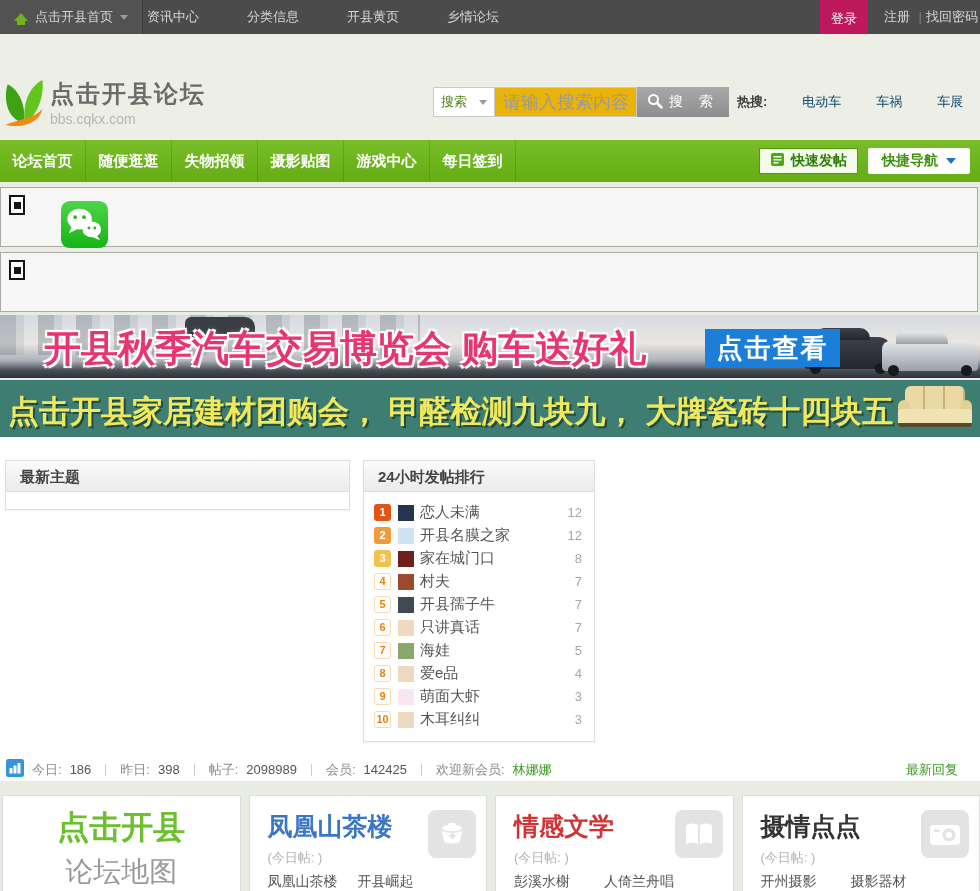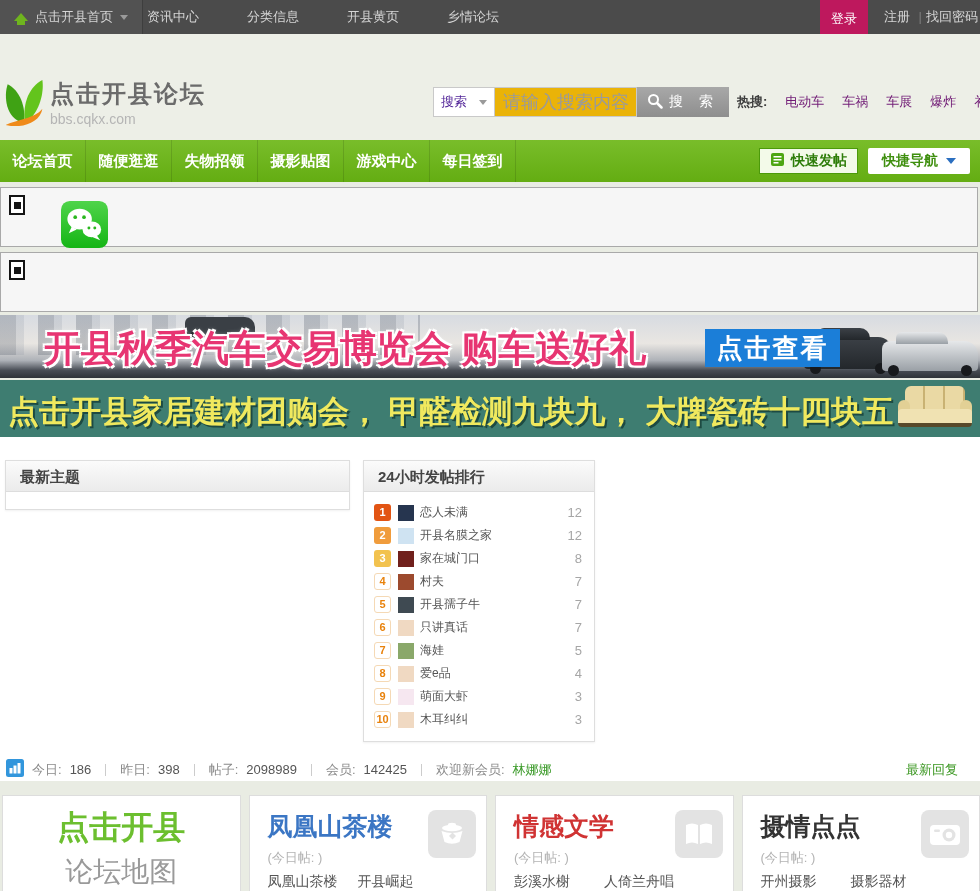--- a/index.html
+++ b/index.html
@@ -19,27 +19,27 @@
   .tb-sep { position:absolute; right:58px; line-height:34px; color:#7d7d7d; }
   .tb-fp { position:absolute; right:2px; line-height:34px; cursor:pointer; }
 
   
   .header { position:absolute; top:34px; left:0; width:980px; height:120px; background:#edefe7; }
   .logo { position:absolute; left:3px; top:44px; display:flex; cursor:pointer; }
   .logo-txt { margin-left:5px; }
   .logo-title { font-size:24px; font-weight:bold; color:#6b6b6b; letter-spacing:2px; }
   .logo-domain { font-size:14px; color:#b5b5b5; margin-top:1px; }
   .searchbar { position:absolute; left:433px; top:53px; height:30px; display:flex; }
-  .s-select { width:62px; height:30px; background:#fff; border:1px solid #c9c9c9; color:#4c1d95; font-size:13px; display:flex; align-items:center; justify-content:space-between; padding:0 7px; cursor:pointer;text-align:center; }
+  .s-select { width:62px; height:30px; background:#fff; border:1px solid #c9c9c9; color:#4d7c0f; font-size:13px; display:flex; align-items:center; justify-content:space-between; padding:0 7px; cursor:pointer;text-align:center; }
   .s-input { width:142px; height:30px; border:1px solid #c9c9c9; border-left:none; padding:0 8px; font-size:18px; color:#333; background:#eab308; }
   .s-input::placeholder { color:#9a9a9a; }
   .s-btn { width:92px; height:30px; background:linear-gradient(#a8a8a8,#8e8e8e); border:none; color:#fff; font-size:14px; letter-spacing:6px; display:flex; align-items:center; justify-content:center; gap:6px; cursor:pointer; }
   .hotsearch { position:absolute; left:737px; top:59px; font-size:13px; display:flex; gap:18px; white-space:nowrap; }
   .hot-label { color:#3d3d3d; font-weight:bold; }
-  .hot-link { color:#701a75; cursor:pointer; text-decoration:none; }
+  .hot-link { color:#0c4a6e; cursor:pointer; text-decoration:none;margin-left:17px; }
 
   
   .navbar { position:absolute; top:140px; left:0; width:980px; height:42px; background:linear-gradient(#79bd2a,#64ad12); }
   .nav-items { display:flex; height:42px; }
   .nav-item { width:86px; height:42px; line-height:42px; text-align:center; color:#fff; font-size:15px; font-weight:bold; border-right:1px solid rgba(0,0,0,0.12); cursor:pointer; }
   .quick-post { position:absolute; right:122px; top:8px; height:26px; padding:0 10px; background:#f3fae9; border:1px solid #4c9a0a; color:#2e7d0a; font-size:14px; font-weight:bold; display:flex; align-items:center; gap:6px; cursor:pointer; }
   .quick-nav { position:absolute; right:10px; top:8px; width:102px; height:26px; background:#fff; border-radius:2px; color:#3f8f0f; font-size:14px; font-weight:bold; display:flex; align-items:center; justify-content:center; gap:8px; cursor:pointer; }
   .caret-blue { width:0; height:0; border-left:5px solid transparent; border-right:5px solid transparent; border-top:6px solid #2b6fc0; }
 
   
@@ -79,21 +79,21 @@
   .panel-hd { height:31px; line-height:31px; background:linear-gradient(#fbfbfb,#ebebeb); border-bottom:1px solid #ddd; padding-left:14px; font-size:15px; font-weight:bold; color:#444; }
   .latest-panel { left:5px; top:23px; width:345px; }
   .latest-body { height:17px; }
   .rank-panel { left:363px; top:23px; width:232px; }
   .rank-body { padding:9px 12px 10px 10px; }
   .rank-row { display:flex; align-items:center; height:23px; }
   .badge { width:17px; height:17px; border-radius:3px; font-size:11px; font-weight:bold; color:#fff; text-align:center; line-height:17px; flex:0 0 17px; }
   .b-1 { background:#e25413; } .b-2 { background:#f09c3c; } .b-3 { background:#f2c24e; }
   .b-o { background:#fff; border:1px solid #f5d9b5; color:#e8820c; line-height:15px; }
   .avatar { width:16px; height:16px; margin:0 6px 0 7px; flex:0 0 16px; }
-  .uname { font-size:12px; color:#555; text-decoration:none; cursor:pointer; white-space:nowrap; }
+  .uname { font-size:15px; color:#555; text-decoration:none; cursor:pointer; white-space:nowrap; }
   .cnt { margin-left:auto; font-size:13px; color:#a6a6a6; }
 
   
   .statsbar { position:absolute; top:757px; left:0; width:980px; height:24px; font-size:13px; color:#8b8b8b; }
   .stats-l { position:absolute; left:6px; top:2px; display:flex; align-items:center; gap:8px; }
   .stat-val { color:#555; }
   .stat-name { color:#3c9b2a; cursor:pointer; }
   .s-div { width:1px; height:12px; background:#ccc; margin:0 6px; }
   .latest-reply { position:absolute; right:22px; top:4px; color:#39961f; cursor:pointer; }
 

